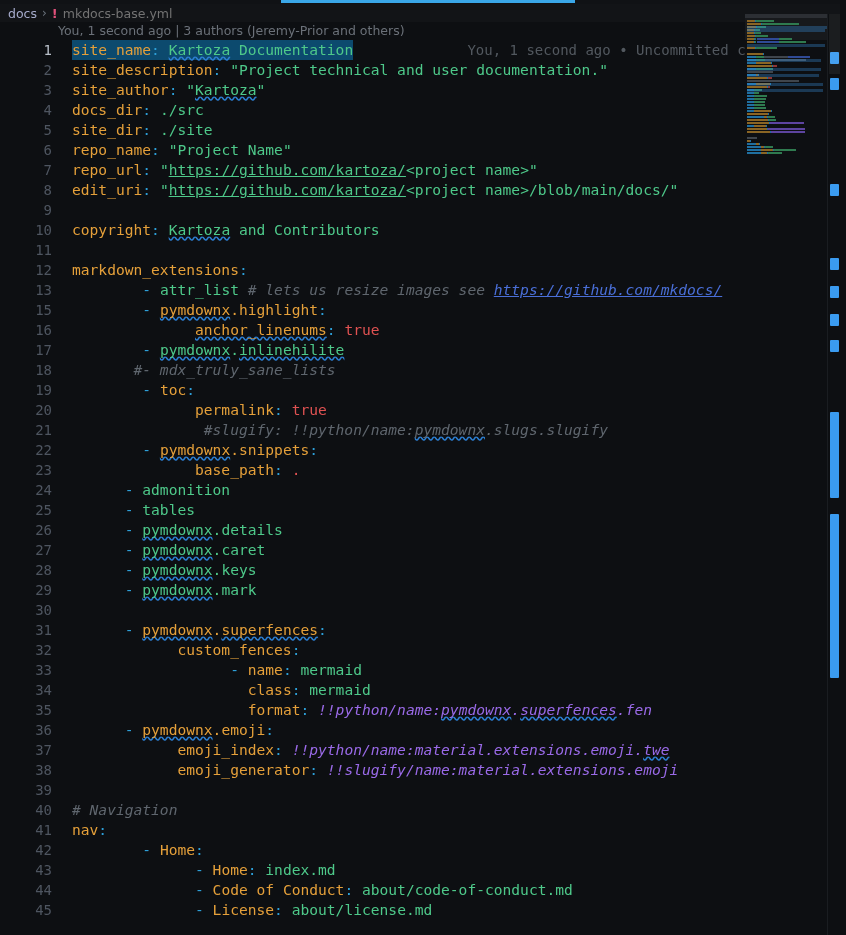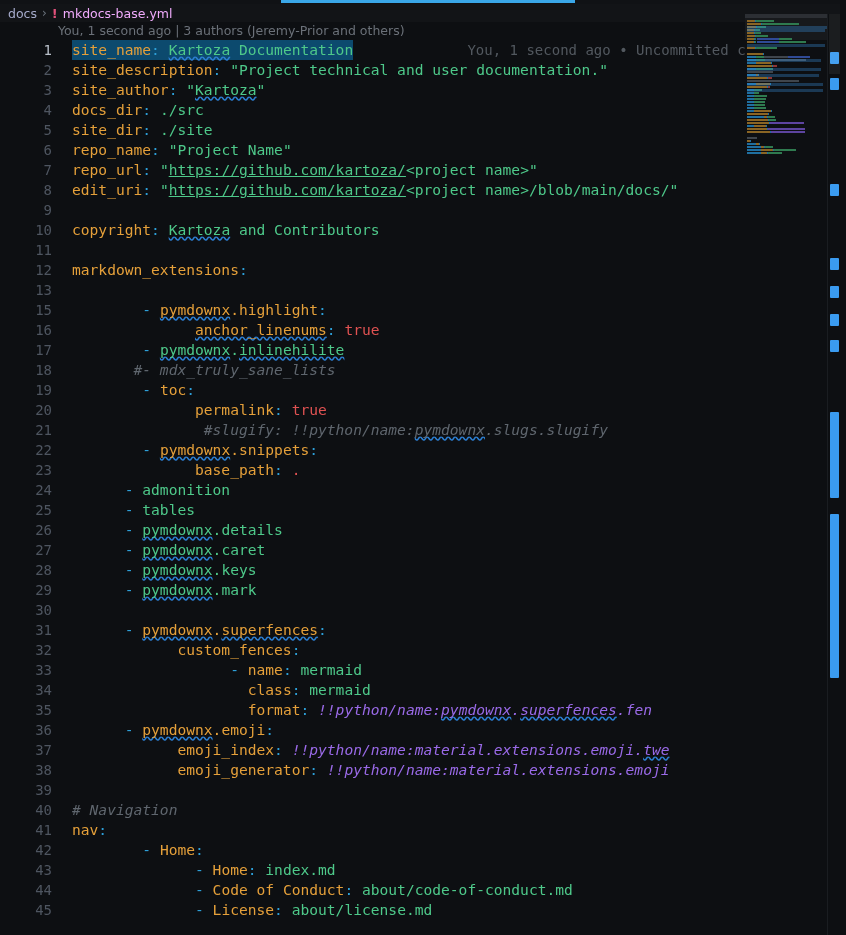--- a/index.html
+++ b/index.html
@@ -25,21 +25,21 @@
     position:absolute;left:0;top:4px;width:846px;height:18px;
     display:flex;align-items:center;
     font-family:"DejaVu Sans","Liberation Sans",sans-serif;
     font-size:12.5px;color:#9aa0a6;background:#121417;
     padding-left:8px;box-sizing:border-box;white-space:nowrap;
   }
   .bc-seg{color:#a6accd;}
   .bc-sep{color:#6e7681;margin:0 5px;font-size:12px;}
   .bc-fileicon{color:#e0507a;font-weight:bold;font-size:13px;margin-right:5px;
     font-family:"DejaVu Sans","Liberation Sans",sans-serif;}
-  .bc-file{color:#f0abfc;}
+  .bc-file{color:#737373;}
 
   
   .blamebar{
     position:absolute;left:0;top:22px;width:846px;height:18px;
     background:#0d0f12;
   }
   .blamebar .txt{
     position:absolute;left:58px;top:1px;
     font-family:"DejaVu Sans","Liberation Sans",sans-serif;
     font-size:12.5px;color:#6b7179;white-space:nowrap;
@@ -135,21 +135,21 @@
           <div class="row"><span class="ln">3</span><span class="code"><span class="k">site_author</span><span class="colon">:</span><span class="str"> "</span><span class="str sp">Kartoza</span><span class="str">"</span></span></div>
           <div class="row"><span class="ln">4</span><span class="code"><span class="k">docs_dir</span><span class="colon">:</span><span class="str"> ./src</span></span></div>
           <div class="row"><span class="ln">5</span><span class="code"><span class="k">site_dir</span><span class="colon">:</span><span class="str"> ./site</span></span></div>
           <div class="row"><span class="ln">6</span><span class="code"><span class="k">repo_name</span><span class="colon">:</span><span class="str"> "Project Name"</span></span></div>
           <div class="row"><span class="ln">7</span><span class="code"><span class="k">repo_url</span><span class="colon">:</span><span class="str"> "</span><span class="urlg">https://github.com/kartoza/</span><span class="str">&lt;project name&gt;"</span></span></div>
           <div class="row"><span class="ln">8</span><span class="code"><span class="k">edit_uri</span><span class="colon">:</span><span class="str"> "</span><span class="urlg">https://github.com/kartoza/</span><span class="str">&lt;project name&gt;/blob/main/docs/"</span></span></div>
           <div class="row"><span class="ln">9</span><span class="code"></span></div>
           <div class="row"><span class="ln">10</span><span class="code"><span class="k">copyright</span><span class="colon">:</span><span class="str"> </span><span class="str sp">Kartoza</span><span class="str"> and Contributors</span></span></div>
           <div class="row"><span class="ln">11</span><span class="code"></span></div>
           <div class="row"><span class="ln">12</span><span class="code"><span class="k">markdown_extensions</span><span class="colon">:</span></span></div>
-          <div class="row"><span class="ln">13</span></div>
+          <div class="row"><span class="ln">13</span><span class="code"><span class="dash">        - </span><span class="str">attr_list </span><span class="cmt"># lets us resize images see </span><span class="url">https://github.com/mkdocs/</span></span></div>
           <div class="row"><span class="ln">15</span><span class="code"><span class="dash">        - </span><span class="k sp">pymdownx</span><span class="k">.highlight</span><span class="colon">:</span></span></div>
           <div class="row"><span class="ln">16</span><span class="code"><span class="k">              </span><span class="k sp">anchor_linenums</span><span class="colon">:</span><span class="bool"> </span><span class="bool">true</span></span></div>
           <div class="row"><span class="ln">17</span><span class="code"><span class="dash">        - </span><span class="str sp">pymdownx</span><span class="str">.</span><span class="str sp">inlinehilite</span></span></div>
           <div class="row"><span class="ln">18</span><span class="code"><span class="cmt">       #- mdx_truly_sane_lists</span></span></div>
           <div class="row"><span class="ln">19</span><span class="code"><span class="dash">        - </span><span class="k">toc</span><span class="colon">:</span></span></div>
           <div class="row"><span class="ln">20</span><span class="code"><span class="k">              </span><span class="k">permalink</span><span class="colon">:</span><span class="bool"> </span><span class="bool">true</span></span></div>
           <div class="row"><span class="ln">21</span><span class="code"><span class="cmt">               #slugify: !!python/name:</span><span class="cmt sp">pymdownx</span><span class="cmt">.slugs.slugify</span></span></div>
           <div class="row"><span class="ln">22</span><span class="code"><span class="dash">        - </span><span class="k sp">pymdownx</span><span class="k">.snippets</span><span class="colon">:</span></span></div>
           <div class="row"><span class="ln">23</span><span class="code"><span class="k">              </span><span class="k">base_path</span><span class="colon">:</span><span class="bool"> </span><span class="bool">.</span></span></div>
           <div class="row"><span class="ln">24</span><span class="code"><span class="dash">      - </span><span class="str">admonition</span></span></div>
@@ -159,21 +159,21 @@
           <div class="row"><span class="ln">28</span><span class="code"><span class="dash">      - </span><span class="str sp">pymdownx</span><span class="str">.keys</span></span></div>
           <div class="row"><span class="ln">29</span><span class="code"><span class="dash">      - </span><span class="str sp">pymdownx</span><span class="str">.mark</span></span></div>
           <div class="row"><span class="ln">30</span></div>
           <div class="row"><span class="ln">31</span><span class="code"><span class="dash">      - </span><span class="k sp">pymdownx</span><span class="k">.</span><span class="k sp">superfences</span><span class="colon">:</span></span></div>
           <div class="row"><span class="ln">32</span><span class="code"><span class="k">            </span><span class="k">custom_fences</span><span class="colon">:</span></span></div>
           <div class="row"><span class="ln">33</span><span class="code"><span class="dash">                  - </span><span class="k">name</span><span class="colon">:</span><span class="str"> mermaid</span></span></div>
           <div class="row"><span class="ln">34</span><span class="code"><span class="k">                    </span><span class="k">class</span><span class="colon">:</span><span class="str"> mermaid</span></span></div>
           <div class="row"><span class="ln">35</span><span class="code"><span class="k">                    </span><span class="k">format</span><span class="colon">:</span><span class="py"> </span><span class="py">!!python/name:</span><span class="py sp">pymdownx</span><span class="py">.</span><span class="py sp">superfences</span><span class="py">.fen</span></span></div>
           <div class="row"><span class="ln">36</span><span class="code"><span class="dash">      - </span><span class="k sp">pymdownx</span><span class="k">.emoji</span><span class="colon">:</span></span></div>
           <div class="row"><span class="ln">37</span><span class="code"><span class="k">            </span><span class="k">emoji_index</span><span class="colon">:</span><span class="py"> </span><span class="py">!!python/name:material.extensions.emoji.</span><span class="py sp">twe</span></span></div>
-          <div class="row"><span class="ln">38</span><span class="code"><span class="k">            </span><span class="k">emoji_generator</span><span class="colon">:</span><span class="py"> </span><span class="py">!!python/name:material.extensions.emoji</span></span></div>
+          <div class="row"><span class="ln">38</span><span class="code"><span class="k">            </span><span class="k">emoji_generator</span><span class="colon">:</span><span class="py"> </span><span class="py">!!slugify/name:material.extensions.emoji</span></span></div>
           <div class="row"><span class="ln">39</span><span class="code"></span></div>
           <div class="row"><span class="ln">40</span><span class="code"><span class="cmt"># Navigation</span></span></div>
           <div class="row"><span class="ln">41</span><span class="code"><span class="k">nav</span><span class="colon">:</span></span></div>
           <div class="row"><span class="ln">42</span><span class="code"><span class="dash">        - </span><span class="k">Home</span><span class="colon">:</span></span></div>
           <div class="row"><span class="ln">43</span><span class="code"><span class="dash">              - </span><span class="k">Home</span><span class="colon">:</span><span class="str"> index.md</span></span></div>
           <div class="row"><span class="ln">44</span><span class="code"><span class="dash">              - </span><span class="k">Code of Conduct</span><span class="colon">:</span><span class="str"> about/code-of-conduct.md</span></span></div>
           <div class="row"><span class="ln">45</span><span class="code"><span class="dash">              - </span><span class="k">License</span><span class="colon">:</span><span class="str"> about/license.md</span></span></div>
         </div>
     </div>
   </div>

